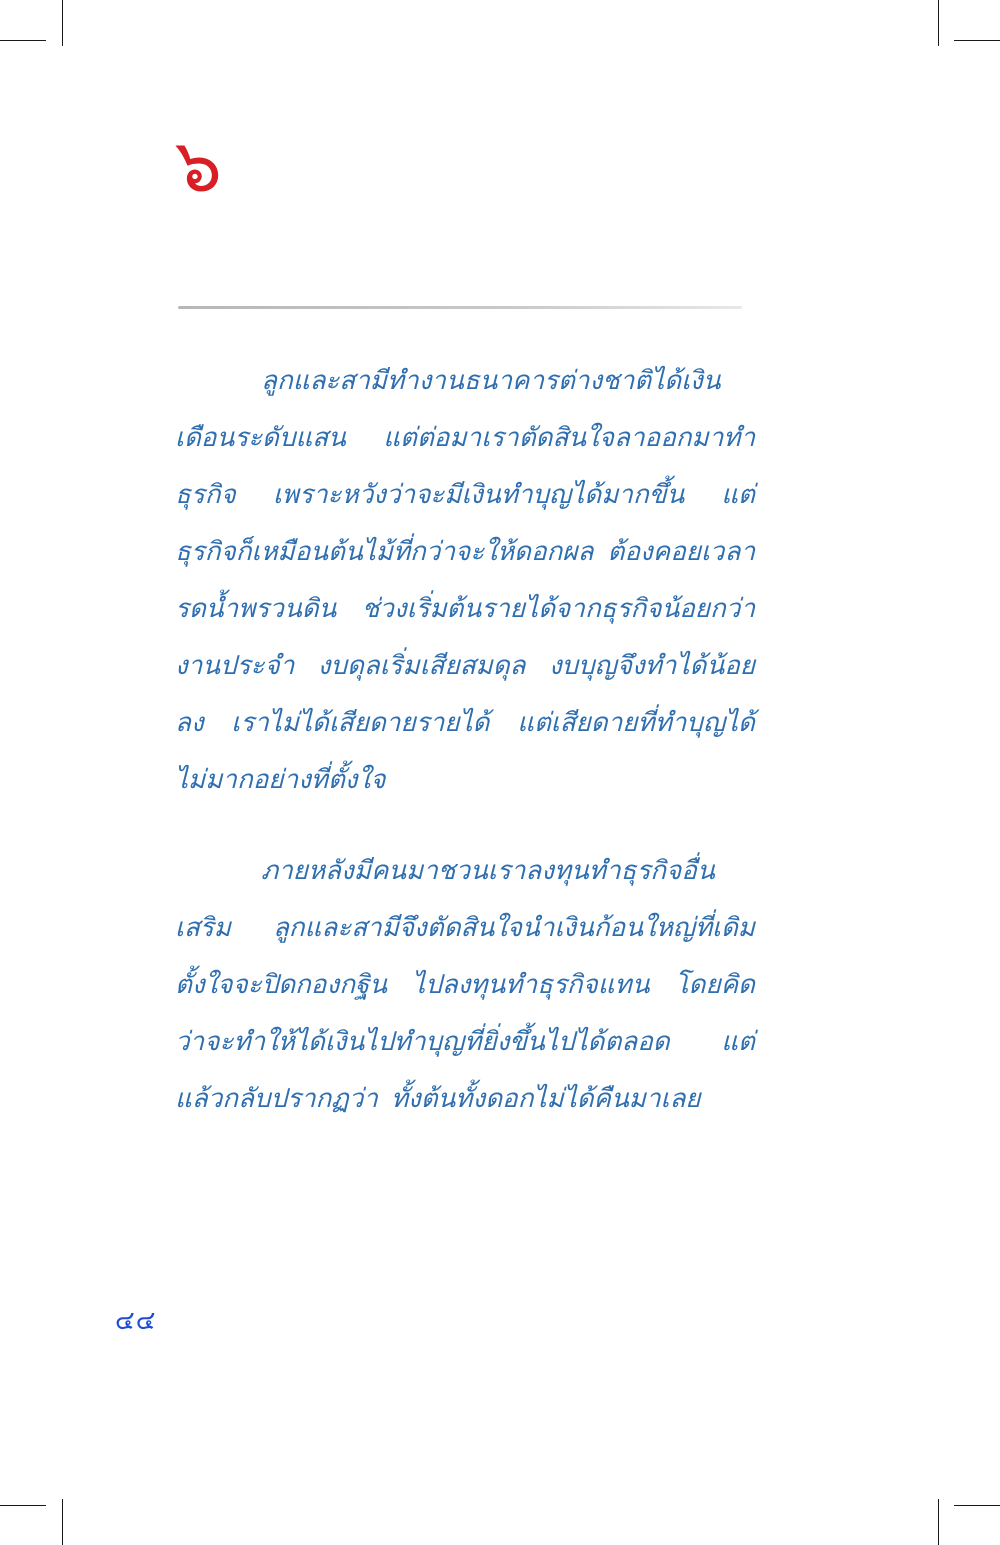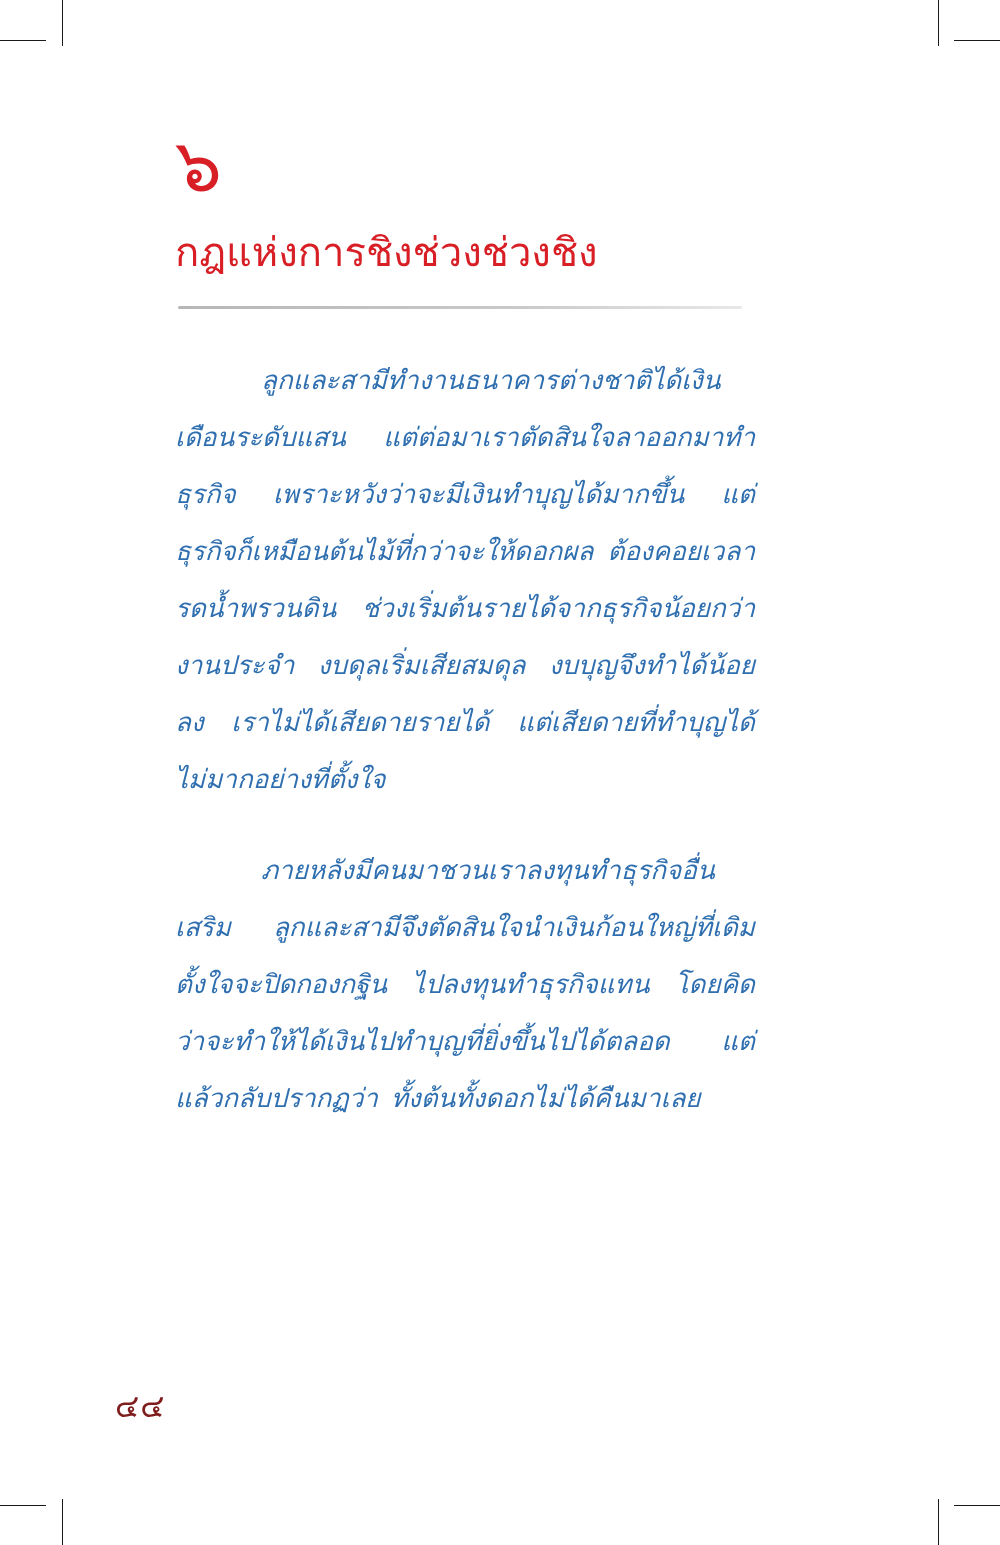--- a/index.html
+++ b/index.html
@@ -92,44 +92,43 @@
   .body-text p {
     margin: 0 0 34px 0;
     text-indent: 86px;
     word-spacing: 0.18em;
   }
   .body-text p:last-child { margin-bottom: 0; }
 
   .folio {
     position: absolute;
     left: -60px;
-    top: 1380px;
+    top: 1299px;
     font-family: "DejaVu Sans", sans-serif;
-    font-size: 32px;
-    color: #7f1d1d;
+    font-size: 26px;
+    color: #1d4ed8;
     letter-spacing: 1px;
   }
 </style>
 </head>
 <body>
 
 <div class="crop v tl-v"></div>
 <div class="crop h tl-h"></div>
 <div class="crop v tr-v"></div>
 <div class="crop h tr-h"></div>
 <div class="crop v bl-v"></div>
 <div class="crop h bl-h"></div>
 <div class="crop v br-v"></div>
 <div class="crop h br-h"></div>
 
 <div class="page">
 
   <div class="chapter-number">๖</div>
 
-  <div class="chapter-title">กฎแห่งการชิงช่วงช่วงชิง</div>
 
   <div class="title-rule"></div>
 
   <div class="body-text">
     <p>ลูกและสามีทำงานธนาคารต่างชาติได้เงินเดือนระดับแสน  แต่ต่อมาเราตัดสินใจลาออกมาทำธุรกิจ  เพราะหวังว่าจะมีเงินทำบุญได้มากขึ้น  แต่ธุรกิจก็เหมือนต้นไม้ที่กว่าจะให้ดอกผล  ต้องคอยเวลารดน้ำพรวนดิน  ช่วงเริ่มต้นรายได้จากธุรกิจน้อยกว่างานประจำ  งบดุลเริ่มเสียสมดุล  งบบุญจึงทำได้น้อยลง  เราไม่ได้เสียดายรายได้  แต่เสียดายที่ทำบุญได้ไม่มากอย่างที่ตั้งใจ</p>
     <p>ภายหลังมีคนมาชวนเราลงทุนทำธุรกิจอื่นเสริม  ลูกและสามีจึงตัดสินใจนำเงินก้อนใหญ่ที่เดิมตั้งใจจะปิดกองกฐิน  ไปลงทุนทำธุรกิจแทน  โดยคิดว่าจะทำให้ได้เงินไปทำบุญที่ยิ่งขึ้นไปได้ตลอด  แต่แล้วกลับปรากฏว่า  ทั้งต้นทั้งดอกไม่ได้คืนมาเลย</p>
   </div>
 
   <div class="folio">๔๔</div>
 

